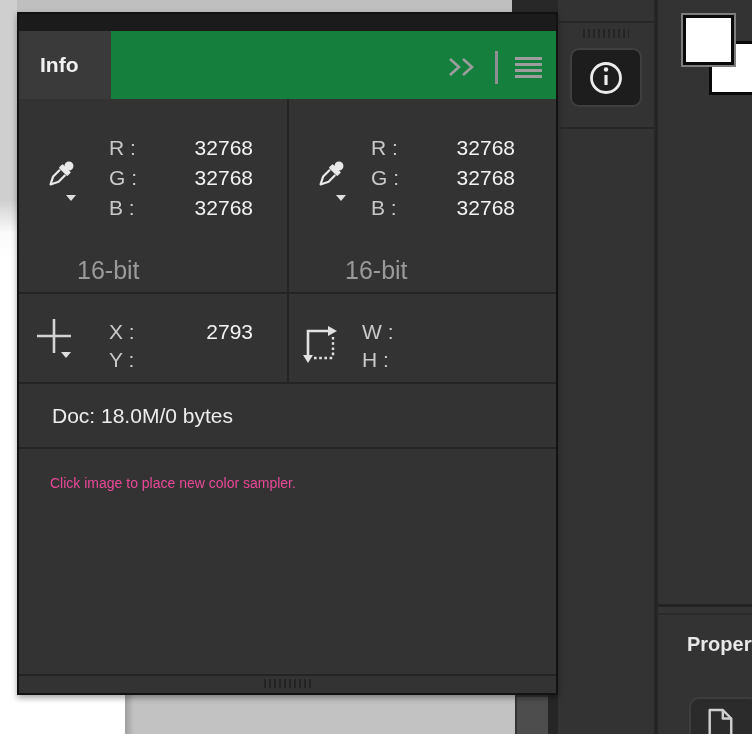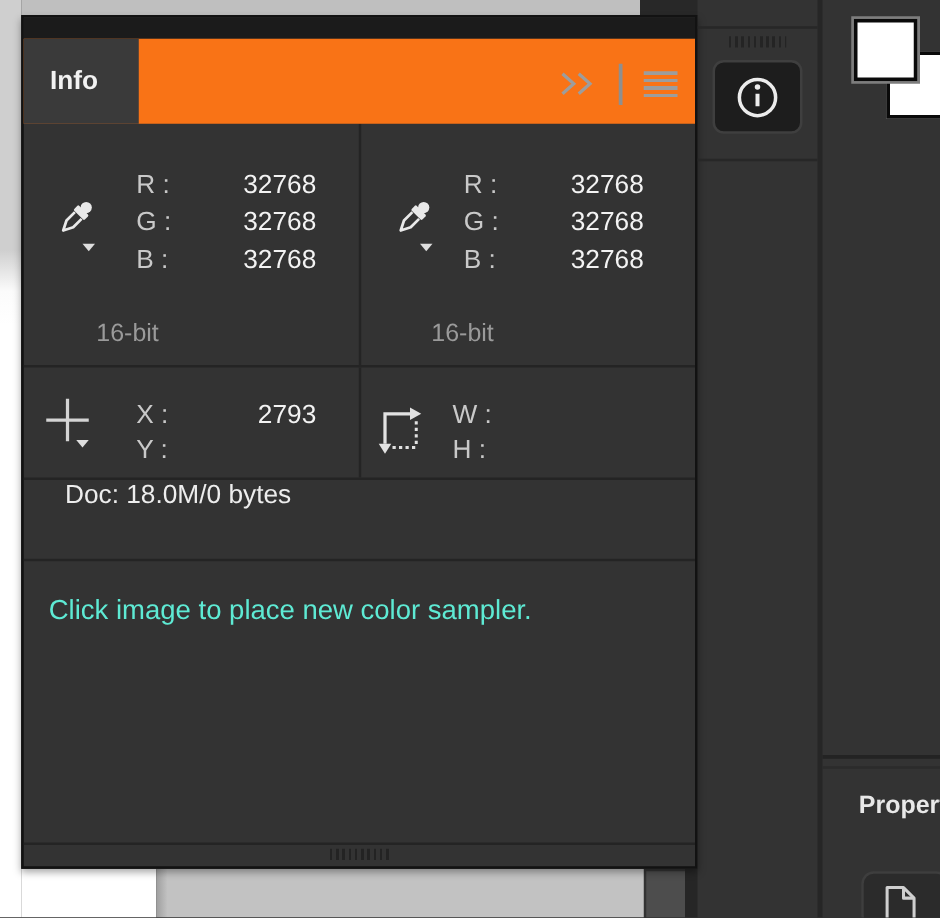--- a/index.html
+++ b/index.html
@@ -17,21 +17,21 @@
   .bottom-gray { left:125px; top:695px; width:390px; height:39px;
                  background:linear-gradient(90deg,#9e9e9e 0,#c2c2c2 9px); }
   .bottom-sq   { left:517px; top:697px; width:31px; height:37px; background:#4d4d4d; }
   .bottom-dark { left:548px; top:695px; width:10px; height:39px; background:#262626; }
 
   
   .info-panel { left:17px; top:12px; width:541px; height:683px; background:#333333;
                 border:2px solid #121212; display:flex; flex-direction:column;
                 box-shadow:0 3px 6px rgba(0,0,0,.35); }
   .top-frame { height:17px; background:#1b1b1b; flex:none; }
-  .tab-row   { height:68px; background:#f97316; flex:none; position:relative; }
+  .tab-row   { height:68px; background:#15803d; flex:none; position:relative; }
   .tab { position:absolute; left:0; top:0; width:92px; height:68px; background:#3a3a3a;
          display:flex; align-items:center; padding-left:21px; }
   .tab-label { color:#f2f2f2; font-size:21px; font-weight:bold; }
   .hdr-chevrons { position:absolute; left:428px; top:25px; }
   .hdr-sep  { position:absolute; left:476px; top:20px; width:3px; height:33px; background:#8f8f8f; }
   .hdr-menu { position:absolute; left:496px; top:26px; width:27px; height:21px; cursor:pointer; }
   .hdr-menu .bars { width:27px; height:21px;
          background:repeating-linear-gradient(#9d9d9d 0 3px, rgba(0,0,0,0) 3px 6px); }
 
   .colors-row { height:193px; flex:none; display:flex; }
@@ -40,36 +40,36 @@
   .cell-b { flex:1; position:relative; }
   .vdiv { width:2px; flex:none; background:#242424; }
   .hdiv { height:2px; flex:none; background:#242424; }
 
   .chan-rows { padding-top:34px; }
   .row { display:flex; height:30px; align-items:center; }
   .cell-a .row { padding-left:90px; }
   .cell-b .row { padding-left:82px; }
   .row .lbl { width:44px; color:#c9c9c9; font-size:21px; flex:none; }
   .row .val { width:100px; text-align:right; color:#f3f3f3; font-size:21px; flex:none; }
-  .bit-label { position:absolute; top:157px; color:#9a9a9a; font-size:20px; }
+  .bit-label { position:absolute; top:157px; color:#9a9a9a; font-size:25px; }
   .cell-a .bit-label { left:58px; }
   .cell-b .bit-label { left:56px; }
 
   .xy-row .row { height:28px; }
   .xy-rows { padding-top:24px; }
   .cell-b .wh-rows .row { padding-left:73px; }
 
   .dropper-icon { position:absolute; left:19px; top:58px; }
   .cross-icon   { position:absolute; left:16px; top:20px; }
   .wh-icon      { position:absolute; left:12px; top:28px; }
 
-  .doc-row { height:63px; flex:none; display:flex; align-items:flex-start; }
+  .doc-row { height:63px; flex:none; display:flex; align-items:center; }
   .doc-text { padding-left:33px; color:#ededed; font-size:21px; }
   .tip-row { flex:1; position:relative; }
-  .tip-text { position:absolute; left:20px; top:26px; color:#5eead4; font-size:22px; }
+  .tip-text { position:absolute; left:31px; top:26px; color:#ec4899; font-size:14px; }
 
   .bottom-bar { height:17px; flex:none; position:relative; }
   .grip-h { position:absolute; left:50%; transform:translateX(-50%); top:3px; width:48px; height:9px;
             background:repeating-linear-gradient(90deg,#232323 0 2px, rgba(0,0,0,0) 2px 5px); }
 
   
   .strip-div1 { left:558px; top:21px;  width:96px; height:2px; background:#272727; }
   .strip-div2 { left:558px; top:127px; width:96px; height:2px; background:#272727; }
   .strip-grip { left:583px; top:29px; width:46px; height:9px;
                 background:repeating-linear-gradient(90deg,#242424 0 2px, rgba(0,0,0,0) 2px 5px); }

